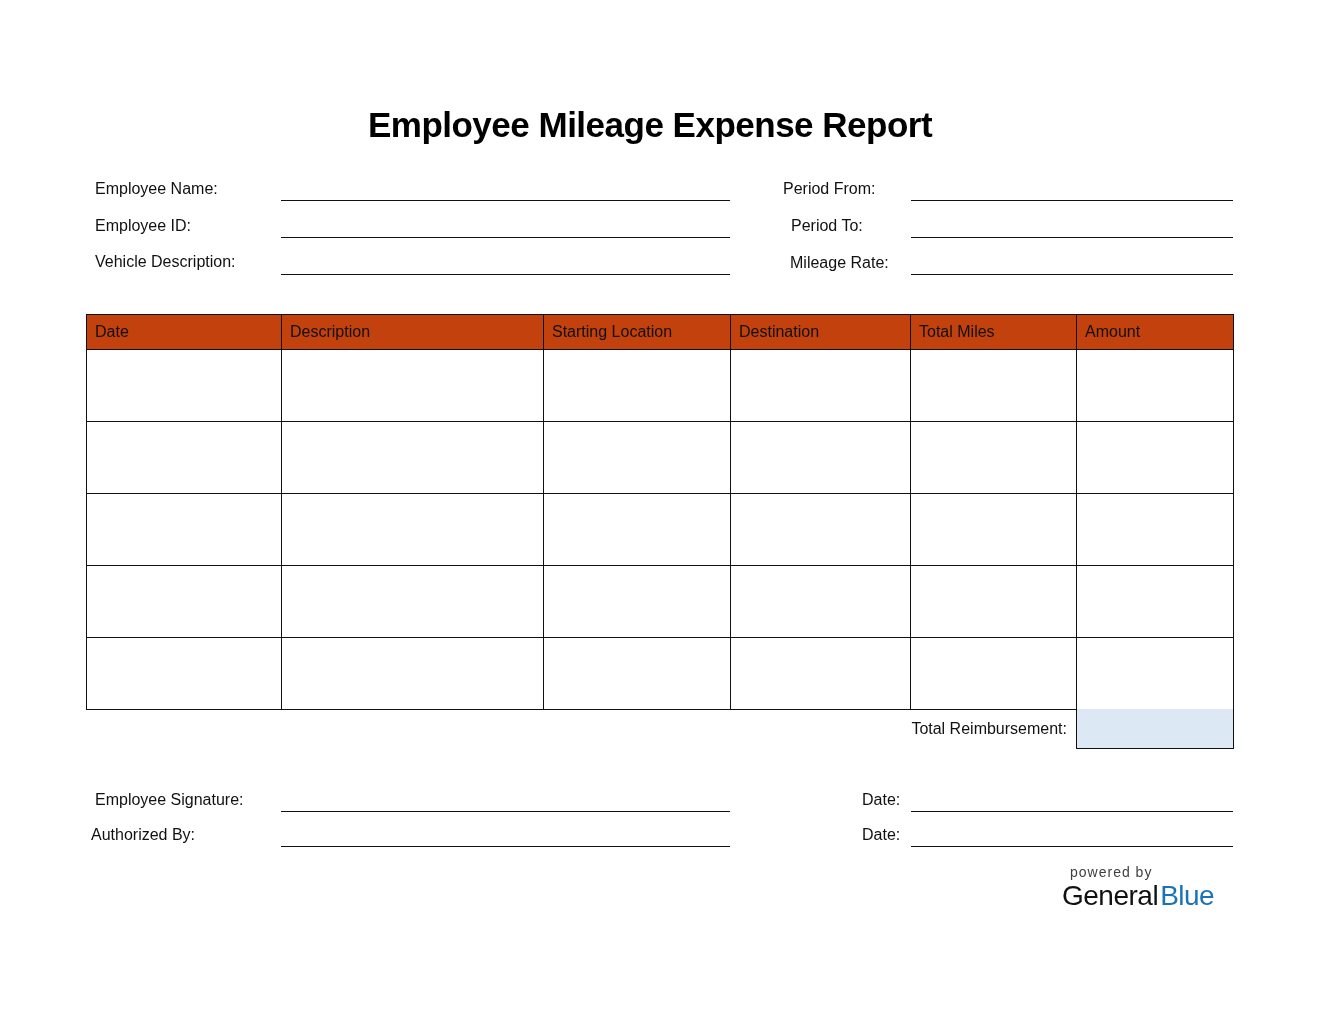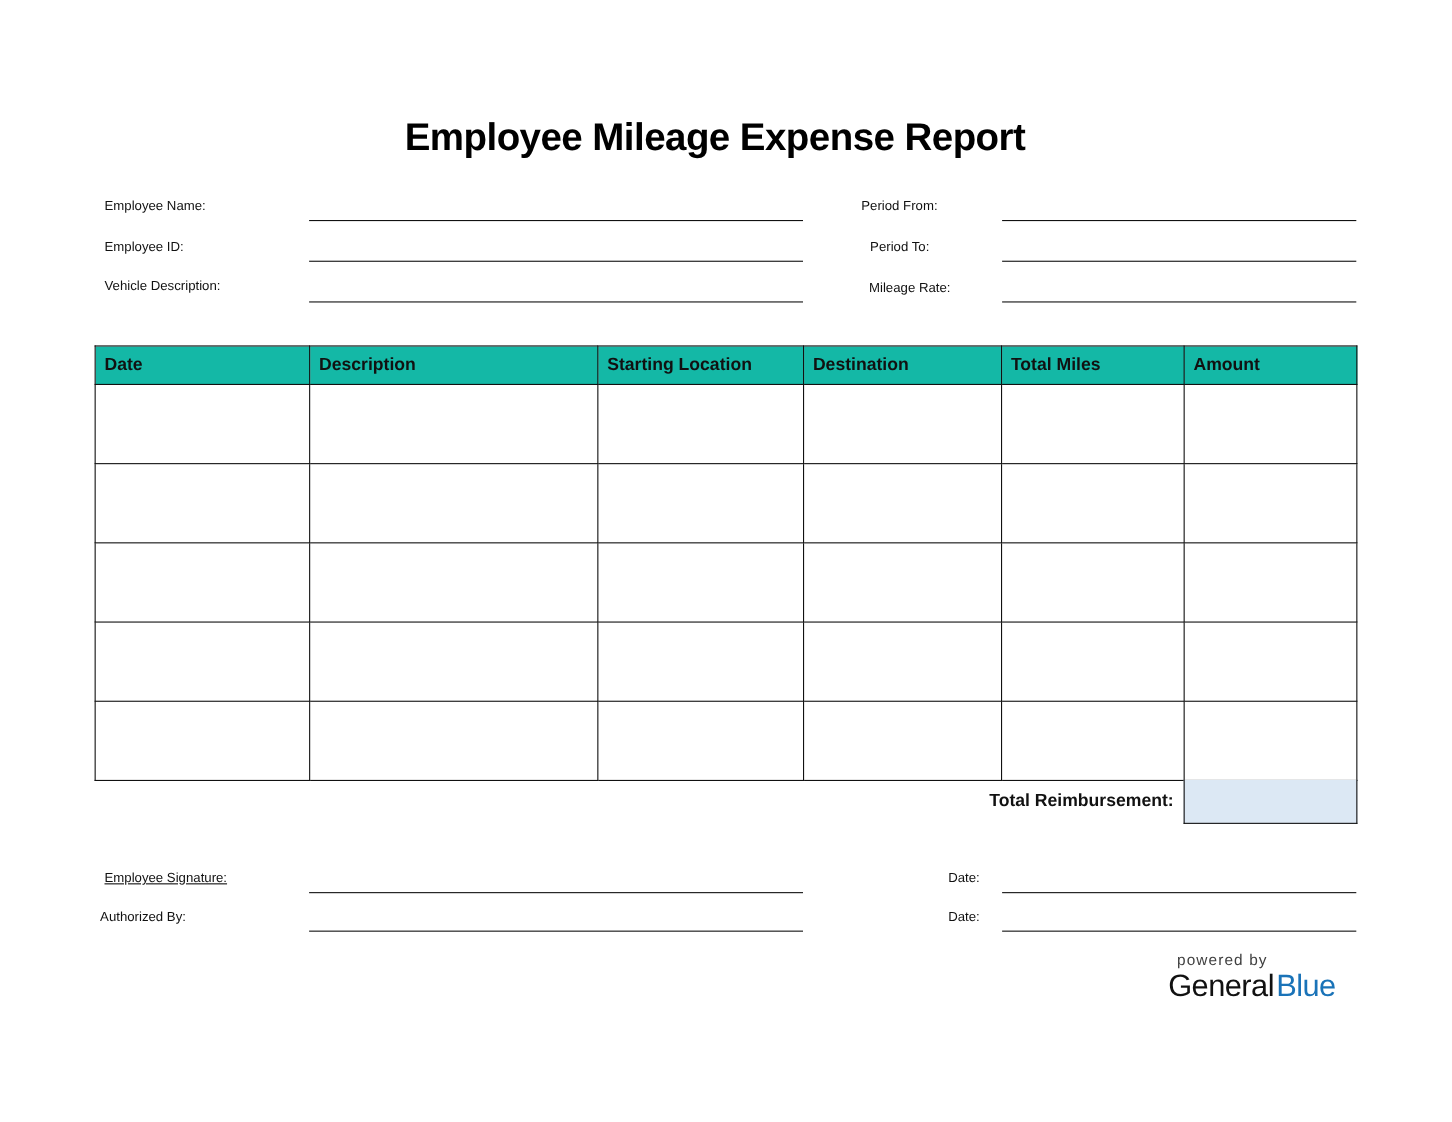--- a/index.html
+++ b/index.html
@@ -21,61 +21,61 @@
       top: 105px;
       width: 1300px;
       text-align: center;
       font-size: 35px;
       font-weight: bold;
       letter-spacing: -0.5px;
       color: #000;
     }
     .field-label {
       position: absolute;
-      font-size: 12px;
+      font-size: 16px;
       color: #111;
       white-space: nowrap;
     }
     .field-line {
       position: absolute;
       height: 0;
       border-bottom: 1.5px solid #111;
     }
     table.log {
       position: absolute;
       left: 86px;
       top: 314px;
       border-collapse: collapse;
       table-layout: fixed;
     }
     table.log th, table.log td {
       border: 1.5px solid #111;
       padding: 0;
     }
     table.log th {
-      background: #14b8a6;
+      background: #c2410c;
       height: 34px;
       text-align: left;
       font-size: 16px;
-      font-weight: bold;
+      font-weight: normal;
       padding-left: 8px;
       color: #111;
     }
     table.log td {
       height: 71px;
       background: #ffffff;
     }
     .total-label {
       position: absolute;
       left: 860px;
       top: 720px;
       width: 207px;
       text-align: right;
       font-size: 16px;
-      font-weight: bold;
+      font-weight: normal;
       color: #111;
       white-space: nowrap;
     }
     .total-box {
       position: absolute;
       left: 1076px;
       top: 709px;
       width: 156px;
       height: 39px;
       background: #dce8f4;
@@ -185,21 +185,21 @@
       <td></td>
       <td></td>
       <td></td>
     </tr>
   </tbody>
 </table>
 
 <div class="total-label">Total Reimbursement:</div>
 <div class="total-box"></div>
 
-<div class="field-label" style="left:95px; top:791px;text-decoration:underline;">Employee Signature:</div>
+<div class="field-label" style="left:95px; top:791px;">Employee Signature:</div>
 <div class="field-line" style="left:281px; top:811px; width:449px;"></div>
 
 <div class="field-label" style="left:91px; top:826px;">Authorized By:</div>
 <div class="field-line" style="left:281px; top:846px; width:449px;"></div>
 
 <div class="field-label" style="left:862px; top:791px;">Date:</div>
 <div class="field-line" style="left:911px; top:811px; width:322px;"></div>
 
 <div class="field-label" style="left:862px; top:826px;">Date:</div>
 <div class="field-line" style="left:911px; top:846px; width:322px;"></div>

